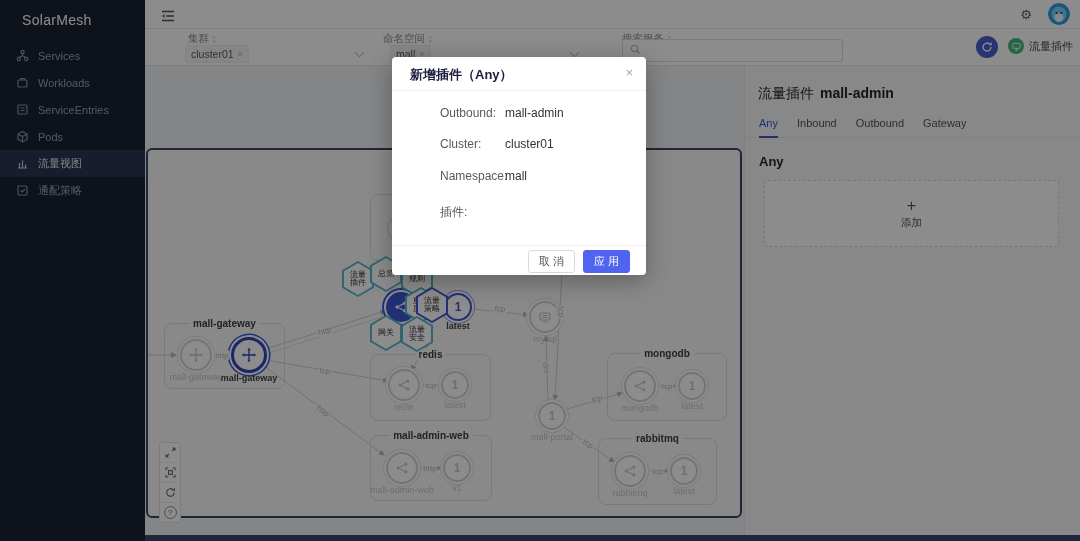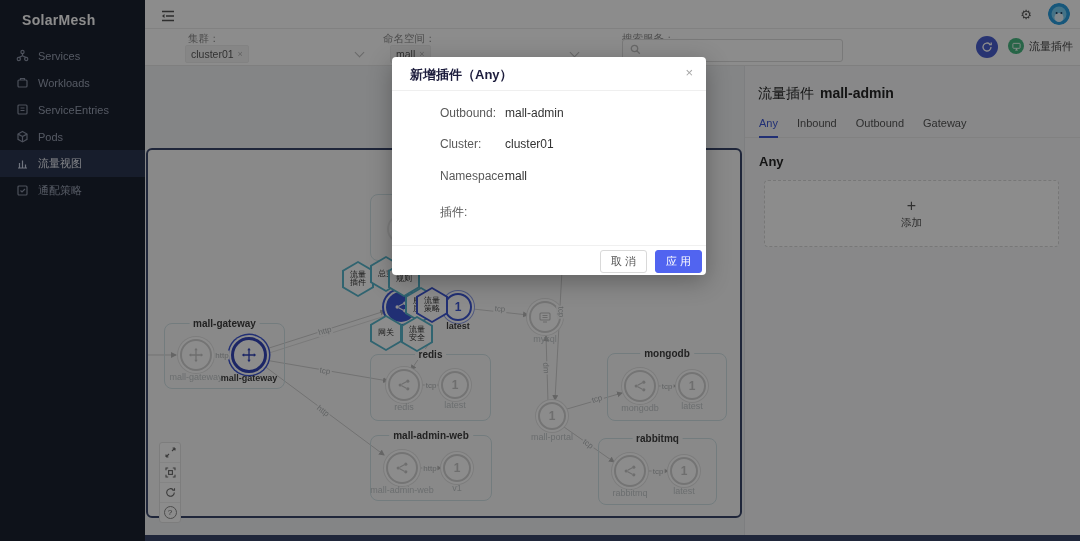--- a/index.html
+++ b/index.html
@@ -1,19 +1,19 @@
 <!DOCTYPE html>
 <html><head>
 <meta charset="utf-8">
 <style>
   html,body{margin:0;padding:0;background:#c9ccd2;font-family:"Liberation Sans","DejaVu Sans",sans-serif;}
   .app{position:relative;width:1080px;height:541px;background:#f0f2f5;overflow:hidden;}
   
   .sidebar{position:absolute;left:0;top:0;width:145px;height:541px;background:#1b2130;z-index:5;}
-  .sb-title{color:#fff;font-size:14px;font-weight:bold;padding:12px 0 14px 22px;letter-spacing:.3px;}
+  .sb-title{color:#fff;font-size:14px;font-weight:normal;padding:12px 0 14px 22px;letter-spacing:.3px;}
   .sb-item{display:flex;align-items:center;height:27px;padding-left:15px;color:#9aa3b5;font-size:11px;cursor:pointer;}
   .sb-item .ic{width:14px;height:14px;margin-right:9px;display:flex;align-items:center;justify-content:center;}
   .sb-item.active{background:#2b3550;color:#e9ecf4;}
   .sb-item svg{stroke:#8a93a6;fill:none;stroke-width:1.2;}
   .sb-item.active svg{stroke:#cdd6ea;}
   
   .topbar{position:absolute;left:145px;top:0;width:935px;height:28px;background:#ffffff;border-bottom:1px solid #ececec;z-index:4;}
   .fold{position:absolute;left:16px;top:8px;cursor:pointer;}
   .top-right{position:absolute;right:10px;top:0;height:28px;display:flex;align-items:center;gap:16px;}
   .gear{font-size:13px;color:#595959;cursor:pointer;font-family:"DejaVu Sans",sans-serif;}
@@ -67,30 +67,30 @@
   .rp-tab.active{color:#3d56d4;}
   .rp-tab.active:after{content:"";position:absolute;left:0;right:0;bottom:-1px;height:2px;background:#3d56d4;}
   .rp-section{position:absolute;left:14px;top:89px;font-size:13px;font-weight:bold;color:#262626;}
   .add-box{position:absolute;left:19px;top:115px;width:293px;height:65px;border:1px dashed #d9d9d9;border-radius:4px;background:#fff;display:flex;flex-direction:column;align-items:center;justify-content:center;cursor:pointer;color:#595959;}
   .add-plus{font-size:16px;line-height:16px;}
   .add-text{font-size:10.5px;margin-top:2px;}
   
   .footer-strip{position:absolute;left:145px;top:535px;width:935px;height:6px;background:#39466b;z-index:4;}
   
   .mask{position:absolute;inset:0;background:rgba(0,0,0,0.45);z-index:50;}
-  .modal{position:absolute;left:392px;top:57px;width:314px;height:218px;background:#fff;border-radius:4px;box-shadow:0 6px 24px rgba(0,0,0,.3);z-index:60;font-size:12px;}
+  .modal{position:absolute;left:392px;top:57px;width:254px;height:218px;background:#fff;border-radius:4px;box-shadow:0 6px 24px rgba(0,0,0,.3);z-index:60;font-size:12px;}
   .m-head{position:absolute;left:0;top:0;right:0;height:33px;border-bottom:1px solid #efefef;}
   .m-title{position:absolute;left:18px;top:9px;font-size:13px;font-weight:bold;color:#1c1c3c;}
   .m-close{position:absolute;right:13px;top:8px;font-size:13px;color:#a6a6a6;cursor:pointer;}
   .m-row{position:absolute;left:0;width:100%;height:16px;}
   .m-label{position:absolute;left:48px;color:#595959;}
   .m-value{position:absolute;left:113px;color:#333;}
   .m-select{position:absolute;left:113px;top:142px;width:130px;height:24px;border:1px solid #d9d9d9;border-radius:3px;display:flex;align-items:center;padding:0 8px;box-sizing:border-box;cursor:pointer;color:#333;}
   .m-select .chev{margin-left:auto;}
-  .m-foot{position:absolute;left:0;right:0;top:188px;height:30px;border-top:1px solid #f0f0f0;display:flex;align-items:center;justify-content:flex-end;gap:8px;padding-right:4px;}
+  .m-foot{position:absolute;left:0;right:0;top:188px;height:30px;border-top:1px solid #f0f0f0;display:flex;align-items:center;justify-content:flex-end;gap:8px;padding-right:16px;}
   .btn{font-size:11px;padding:3px 10px;border-radius:3px;cursor:pointer;}
   .btn.ghost{border:1px solid #d9d9d9;color:#555;background:#fff;}
   .btn.primary{background:#5164f0;color:#fff;border:1px solid #5164f0;}
 </style>
 </head>
 <body>
 
 <div class="app">
 
   <aside class="sidebar">
@@ -375,21 +375,21 @@
           <span>流量插件</span>
         </span>
       </div>
     <div class="hex" style="left:238px;top:124px;">
         <span class="ho"></span>
         <span class="hi"></span>
         <span class="ht">
           <span>总览</span>
         </span>
       </div>
-    <div class="hex" style="left:256px;top:129px;">
+    <div class="hex" style="left:269px;top:129px;">
         <span class="ho"></span>
         <span class="hi"></span>
         <span class="ht">
           <span>规则</span>
         </span>
       </div>
     <div class="hex" style="left:225px;top:155px;margin-left:32px;">
         <span class="ho"></span>
         <span class="hi"></span>
         <span class="ht">

